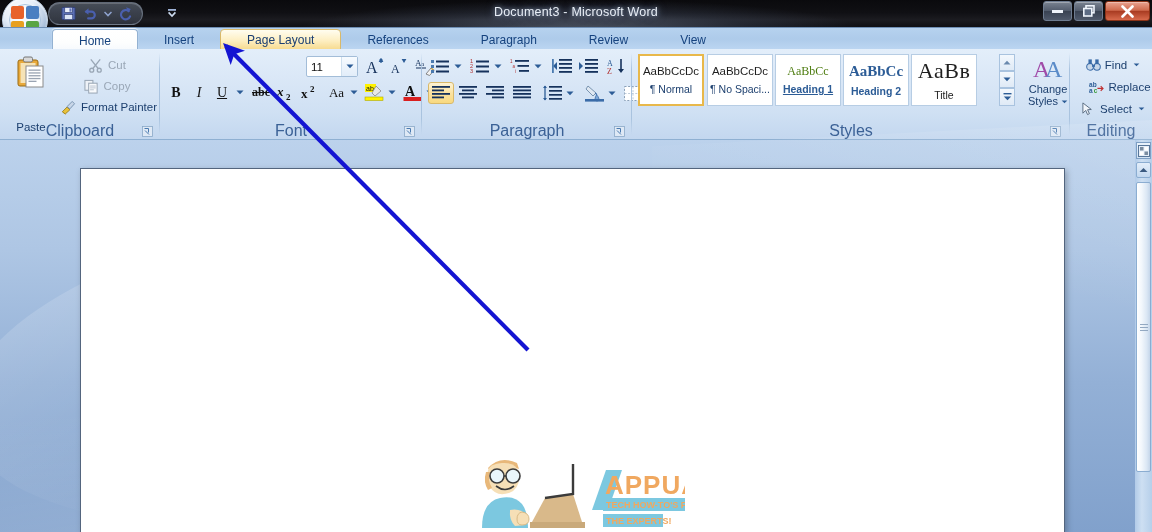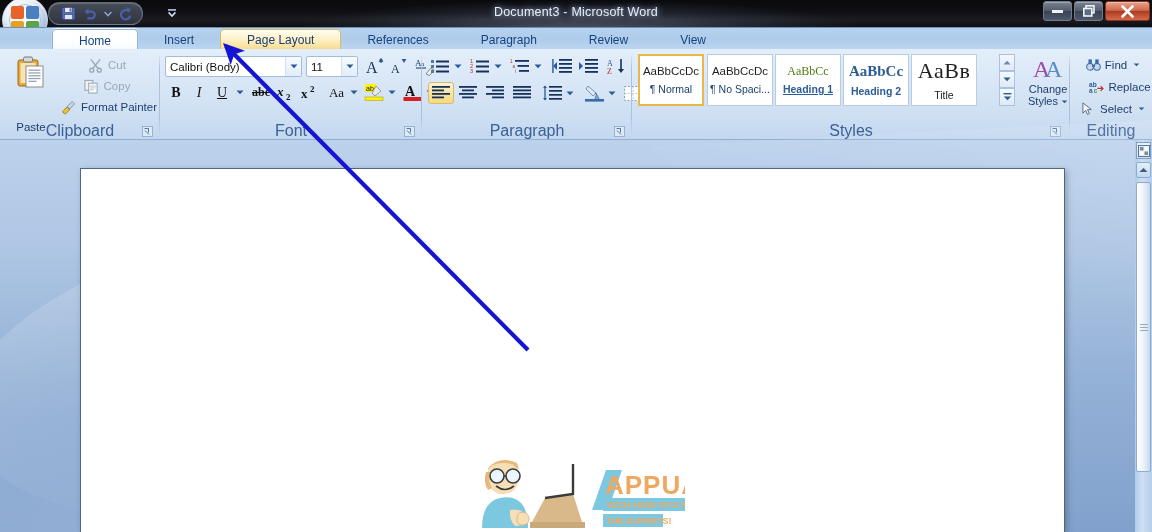--- a/index.html
+++ b/index.html
@@ -419,28 +419,20 @@
           <path d="M2.5 2.5 h4 v4" fill="none" stroke="#4a7ab0" stroke-width="1"></path>
           <path d="M7 8.5 L3 4.5" stroke="#4a7ab0" stroke-width="1"></path>
         </svg>
       </div>
       <div class="group-divider" style="right:0;"></div>
     </div>
 
     <div class="group" style="left:160px; width:262px;">
       <div class="group-body">
 
-        <div class="combo" style="left:5px; top:6px; width:137px;">
-          <span class="val">Calibri (Body)</span>
-          <span class="drop">
-            <svg width="8" height="5" viewBox="0 0 8 5">
-                <path d="M0.5 0.6 L4 4.2 L7.5 0.6 Z" fill="#2c5c96"></path>
-              </svg>
-          </span>
-        </div>
 
         <div class="combo" style="left:146px; top:6px; width:52px;">
           <span class="val">11</span>
           <span class="drop">
             <svg width="8" height="5" viewBox="0 0 8 5">
                 <path d="M0.5 0.6 L4 4.2 L7.5 0.6 Z" fill="#2c5c96"></path>
               </svg>
           </span>
         </div>
 

